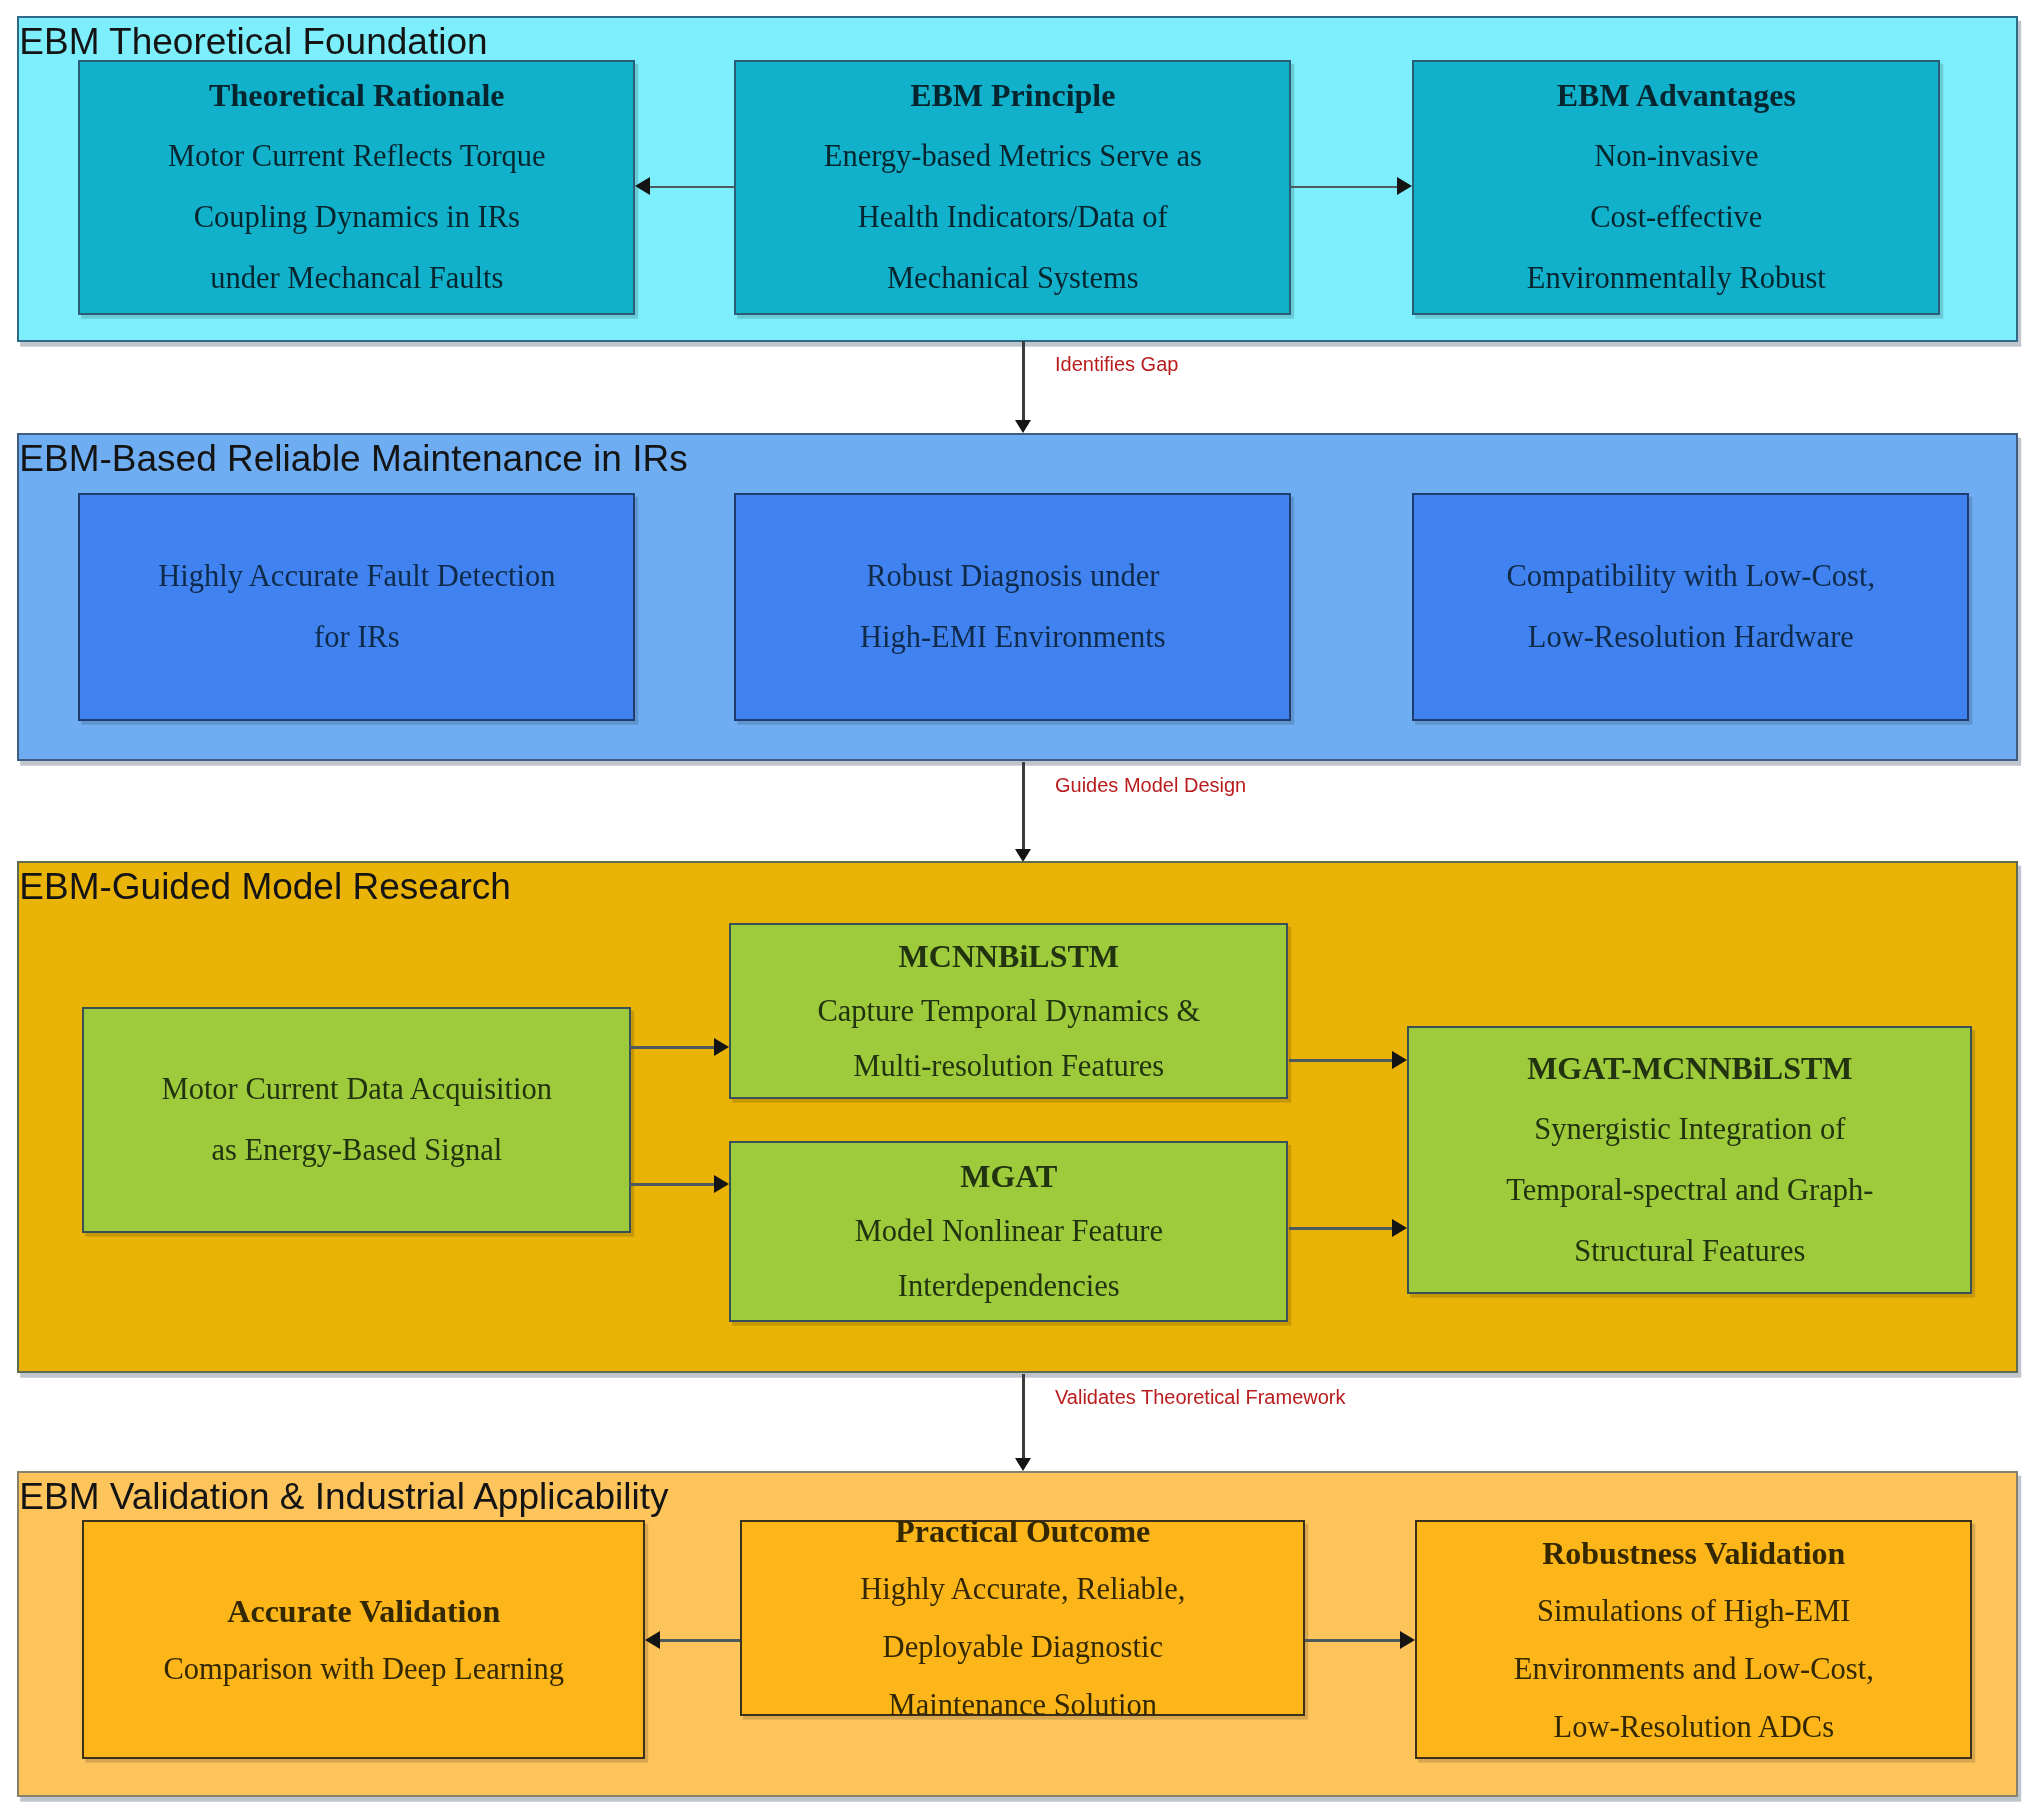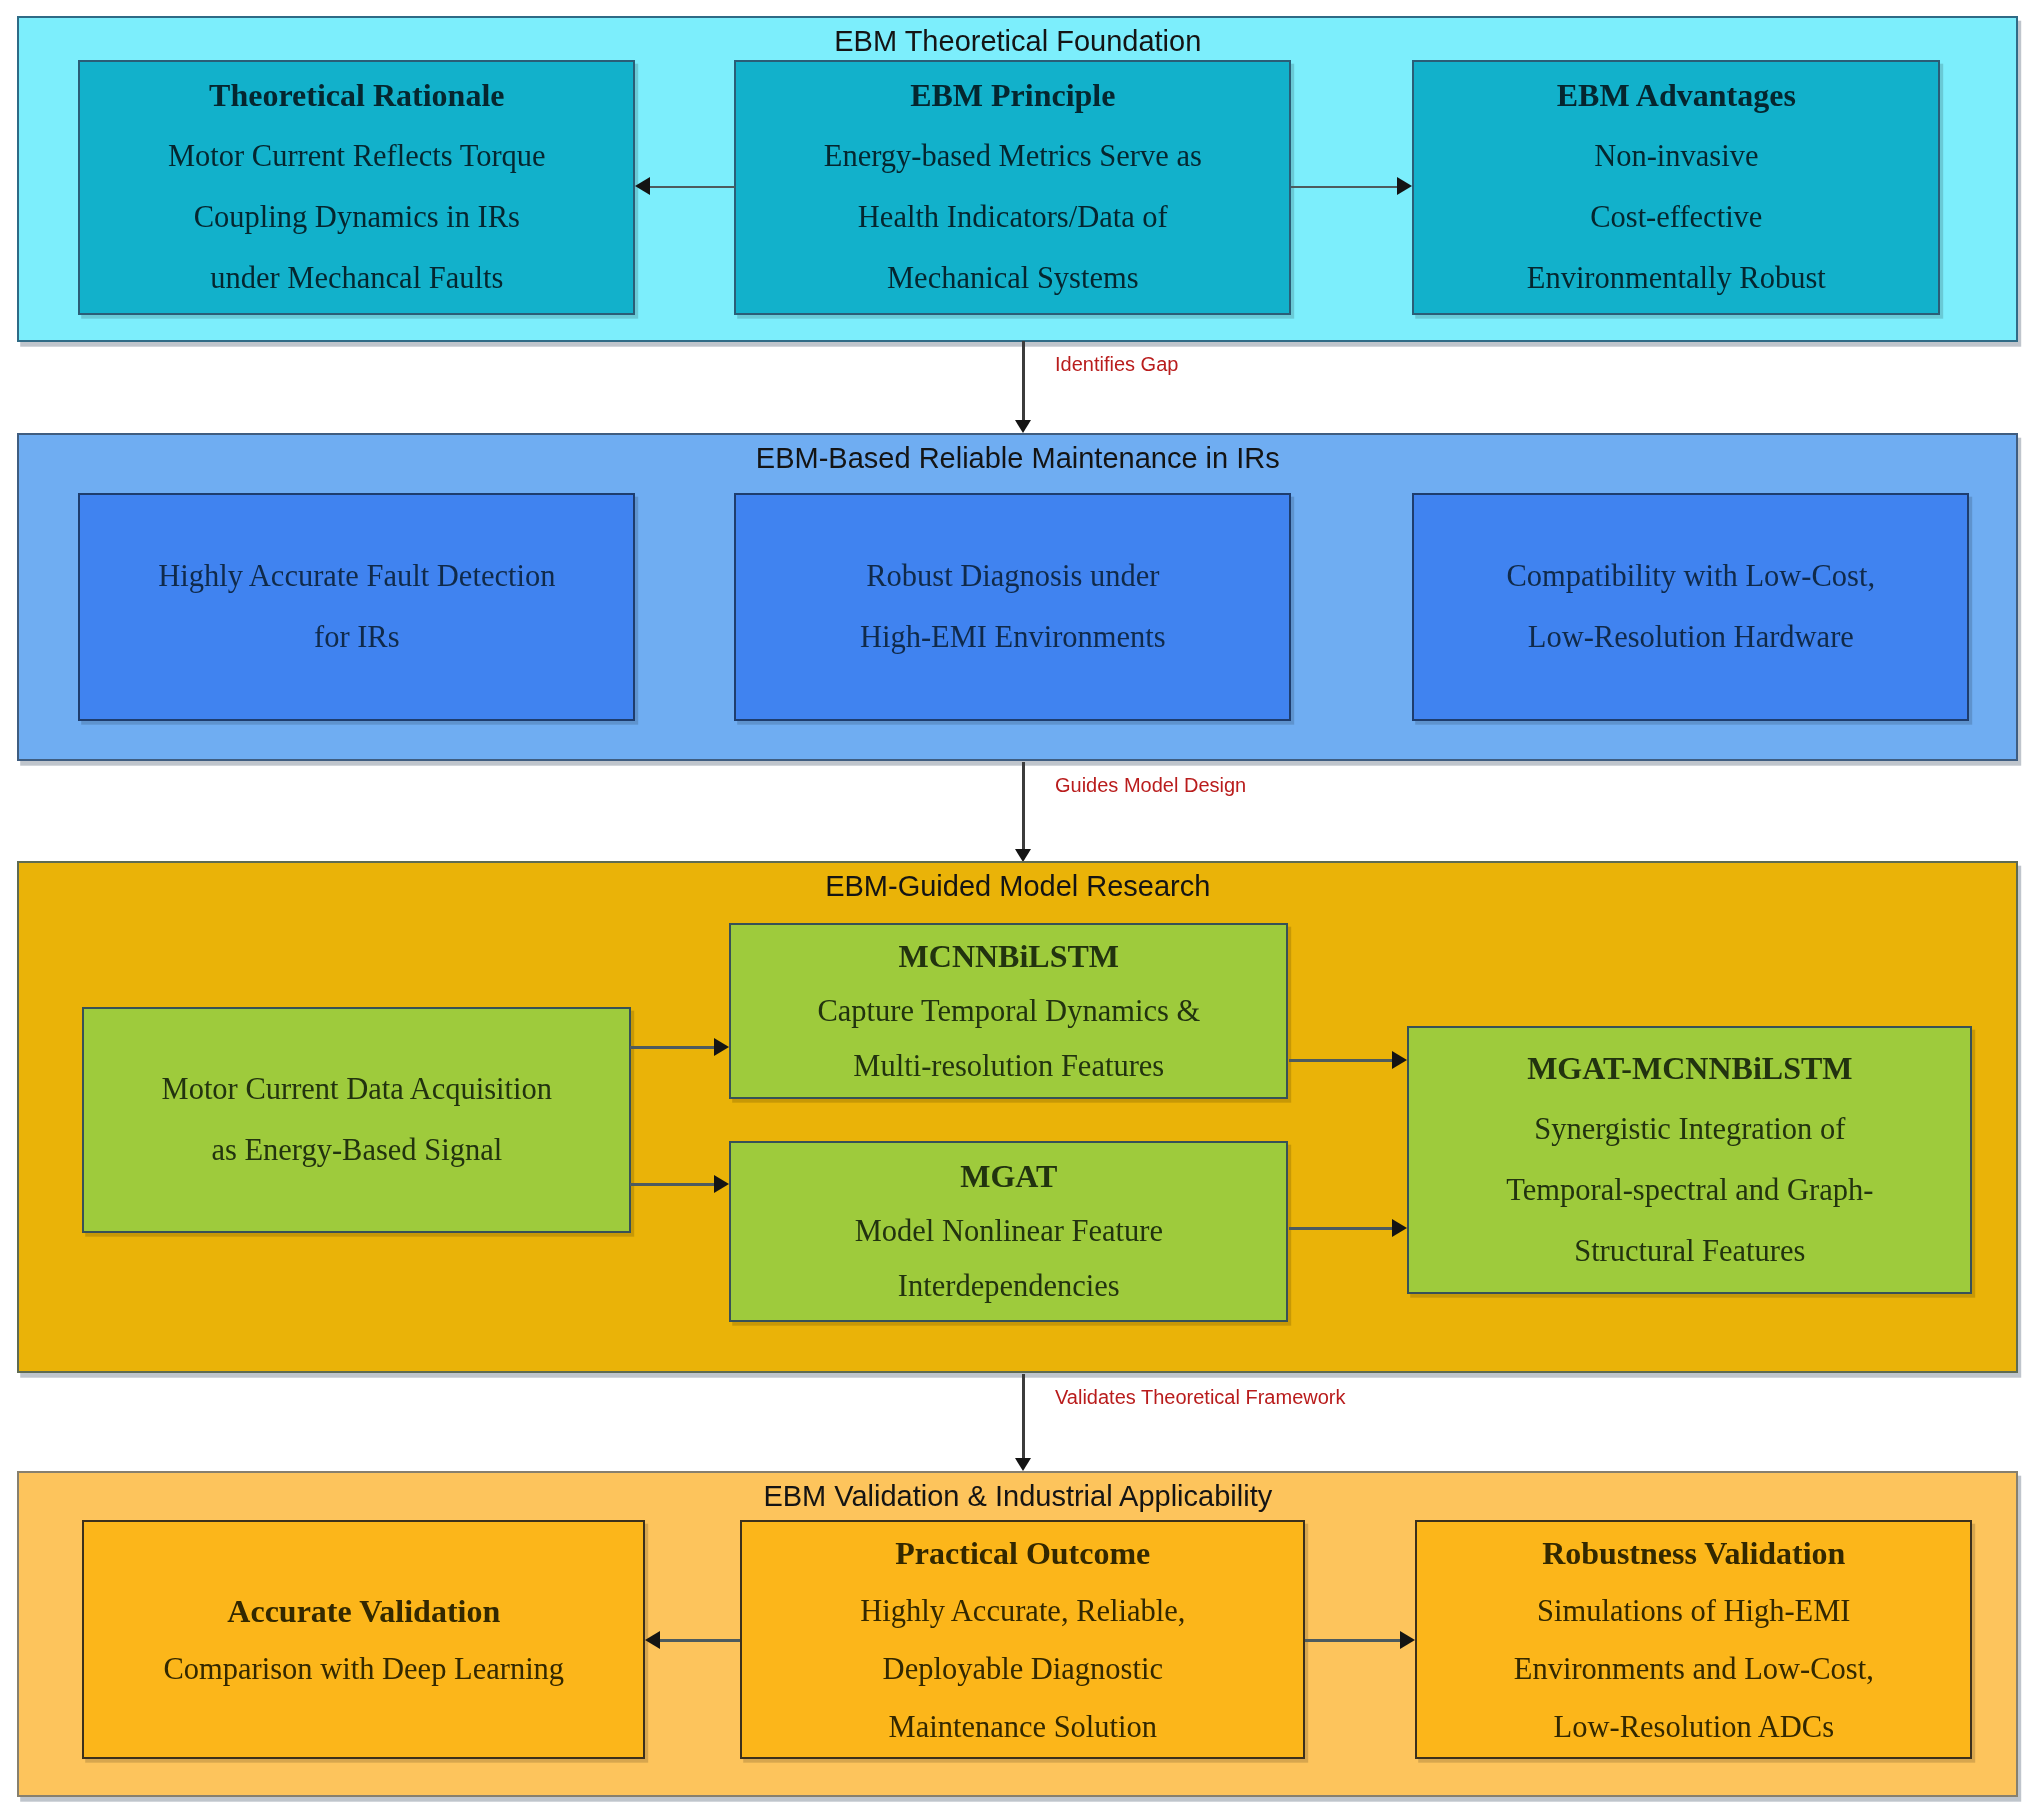--- a/index.html
+++ b/index.html
@@ -16,23 +16,22 @@
     box-sizing:border-box;
     border:2.6px solid #4a5a6a;
     box-shadow:3.2px 4.7px 0 rgba(148,158,170,0.6);
   }
   .band1{background:#7ceefc;border-color:#2f6b86;}
   .band2{background:#6fadf2;border-color:#3f5d80;}
   .band3{background:#eab308;border-color:#5e6b52;}
   .band4{background:#fdc45c;border-color:#87806e;}
   .band-title{
     position:absolute;top:7.4px;left:0;right:0;
-    text-align:center;
     font-family:"Liberation Sans", sans-serif;
-    font-size:29px;line-height:33px;color:#141414;
+    font-size:37px;line-height:33px;color:#141414;
     white-space:nowrap;
   }
   
   .node{
     position:absolute;box-sizing:border-box;
     border:2.6px solid #333;
     display:flex;align-items:center;justify-content:center;
     box-shadow:3.2px 3.7px 0 rgba(0,0,0,0.15);
   }
   .band1 .node{background:#12b1cb;border-color:#2a5e77;}
@@ -213,21 +212,21 @@
   <section class="band band4" style="top:1471px;height:326px;">
     <div class="band-title">EBM Validation &amp; Industrial Applicability</div>
 
     <div class="node lh-mid" style="left:63px;top:47px;width:563px;height:239px;">
       <div class="node-text">
         <span class="ln hd">Accurate Validation</span>
         <span class="ln">Comparison with Deep Learning</span>
       </div>
     </div>
 
-    <div class="node lh-mid" style="left:721px;top:47px;width:565px;height:239px;">
+    <div class="node lh-mid" style="left:721px;top:47px;width:565px;height:196px;">
       <div class="node-text">
         <span class="ln hd">Practical Outcome</span>
         <span class="ln">Highly Accurate, Reliable,</span>
         <span class="ln">Deployable Diagnostic</span>
         <span class="ln">Maintenance Solution</span>
       </div>
     </div>
 
     <div class="node lh-mid" style="left:1396px;top:47px;width:557px;height:239px;">
       <div class="node-text">

